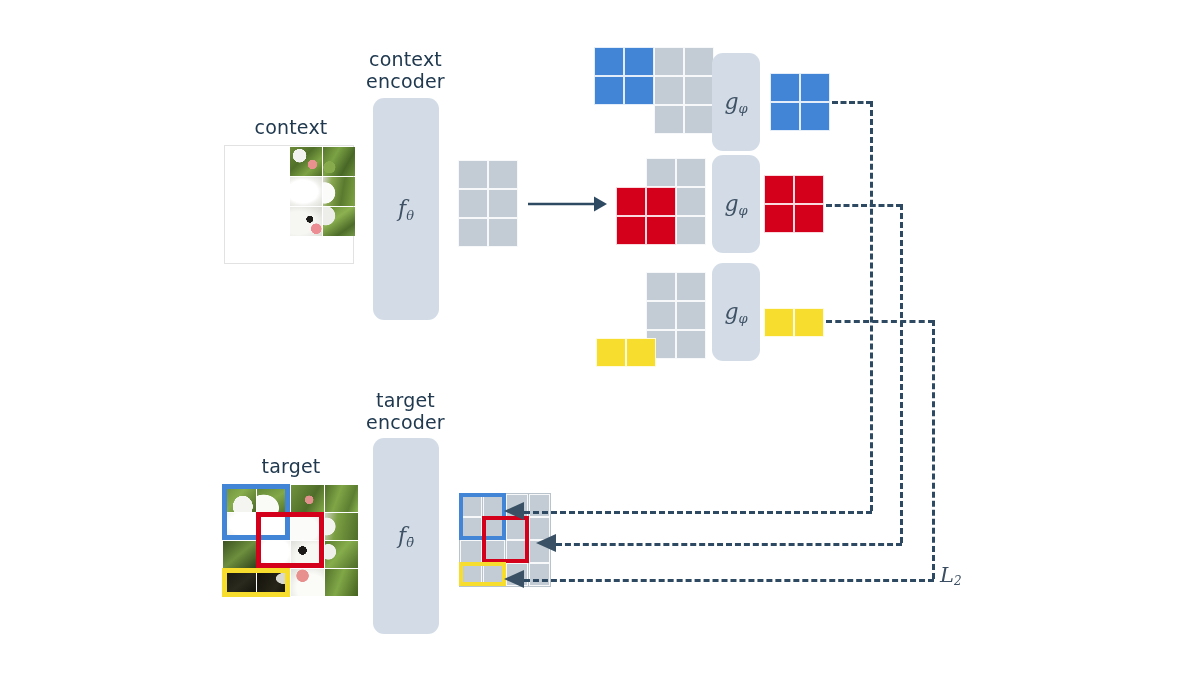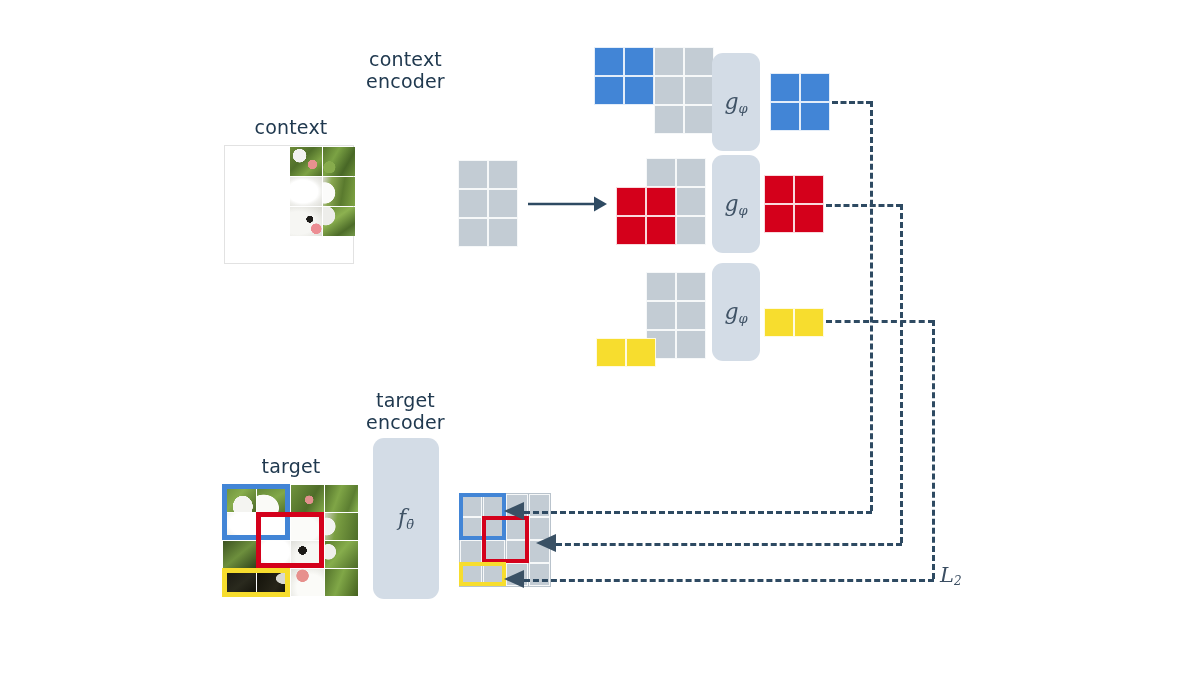--- a/index.html
+++ b/index.html
@@ -141,20 +141,23 @@
                     radial-gradient(circle at 82% 75%, #ec8d93 0 15%, transparent 16%),
                     radial-gradient(ellipse at 25% 55%, #f6f6f3 0 50%, #d9d9d2 100%);"></div>
 
       <div class="cell" style="left:97.5px; top:60.5px; width:32px; height:29px;
                   background:
                     radial-gradient(circle at 8% 30%, #ededea 0 26%, transparent 28%),
                     linear-gradient(145deg,#628433 0%,#8cb150 40%,#4d6c29 75%,#75994a 100%);"></div>
     </div>
   </div>
 
+  <div class="slab" style="left:373px; top:98px; width:66px; height:222px;">
+    <span class="glyph">f<sub>θ</sub></span>
+  </div>
 
   <div style="position:absolute; left:458px; top:160px; width:60px; height:88px;">
     <div class="tok gray" style="left:0;    top:0;    width:30px; height:29px;"></div>
     <div class="tok gray" style="left:30px; top:0;    width:30px; height:29px;"></div>
     <div class="tok gray" style="left:0;    top:29px; width:30px; height:29px;"></div>
     <div class="tok gray" style="left:30px; top:29px; width:30px; height:29px;"></div>
     <div class="tok gray" style="left:0;    top:58px; width:30px; height:29px;"></div>
     <div class="tok gray" style="left:30px; top:58px; width:30px; height:29px;"></div>
   </div>
 
@@ -271,21 +274,21 @@
     <div class="cell" style="position:absolute;left:68.5px;top:84.5px;width:33px;height:27px;
            background:radial-gradient(circle at 35% 25%,#e7908d 0 20%,transparent 22%),radial-gradient(ellipse at 60% 70%,#fbfbf8 0 50%,#ddddd6 100%);"></div>
     <div class="cell" style="position:absolute;left:102.5px;top:84.5px;width:33px;height:27px;
            background:linear-gradient(110deg,#53722b 0%,#80a747 45%,#45611f 100%);"></div>
 
     <div class="obox" style="left:0px; top:0px; width:68px; height:56px; border:5px solid #4285d6;"></div>
     <div class="obox" style="left:34px; top:28px; width:68px; height:56px; border:5px solid #d4001b;"></div>
     <div class="obox" style="left:0px; top:84px; width:68px; height:29px; border:5px solid #f7dd2e;"></div>
   </div>
 
-  <div class="slab" style="left:373px; top:438px; width:66px; height:161px;">
+  <div class="slab" style="left:373px; top:438px; width:66px; height:196px;">
     <span class="glyph">f<sub>θ̄</sub></span>
   </div>
 
   <div style="position:absolute; left:459px; top:493px; width:92px; height:94px; background:#b9c3cc;">
 
     <div class="tok gray" style="left:1px;  top:1px;  width:22px; height:23px;"></div>
     <div class="tok gray" style="left:24px; top:1px;  width:22px; height:23px;"></div>
     <div class="tok gray" style="left:47px; top:1px;  width:22px; height:23px;"></div>
     <div class="tok gray" style="left:70px; top:1px;  width:21px; height:23px;"></div>
 

